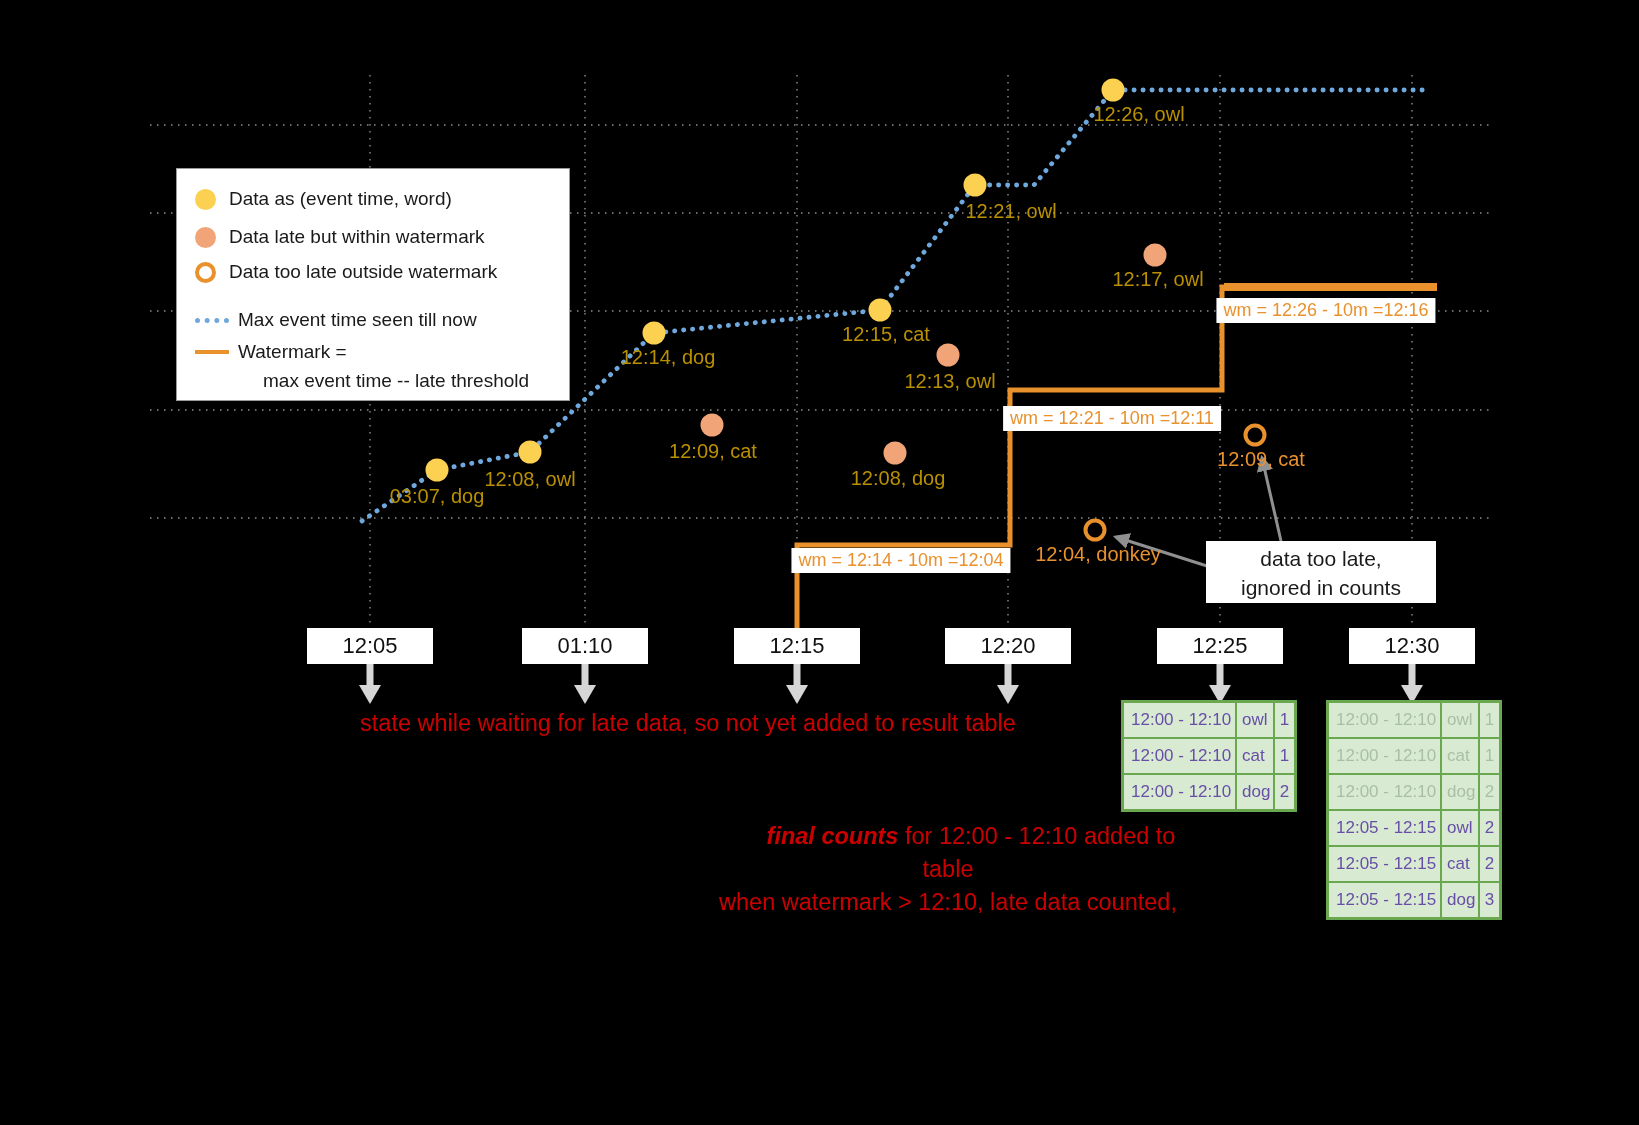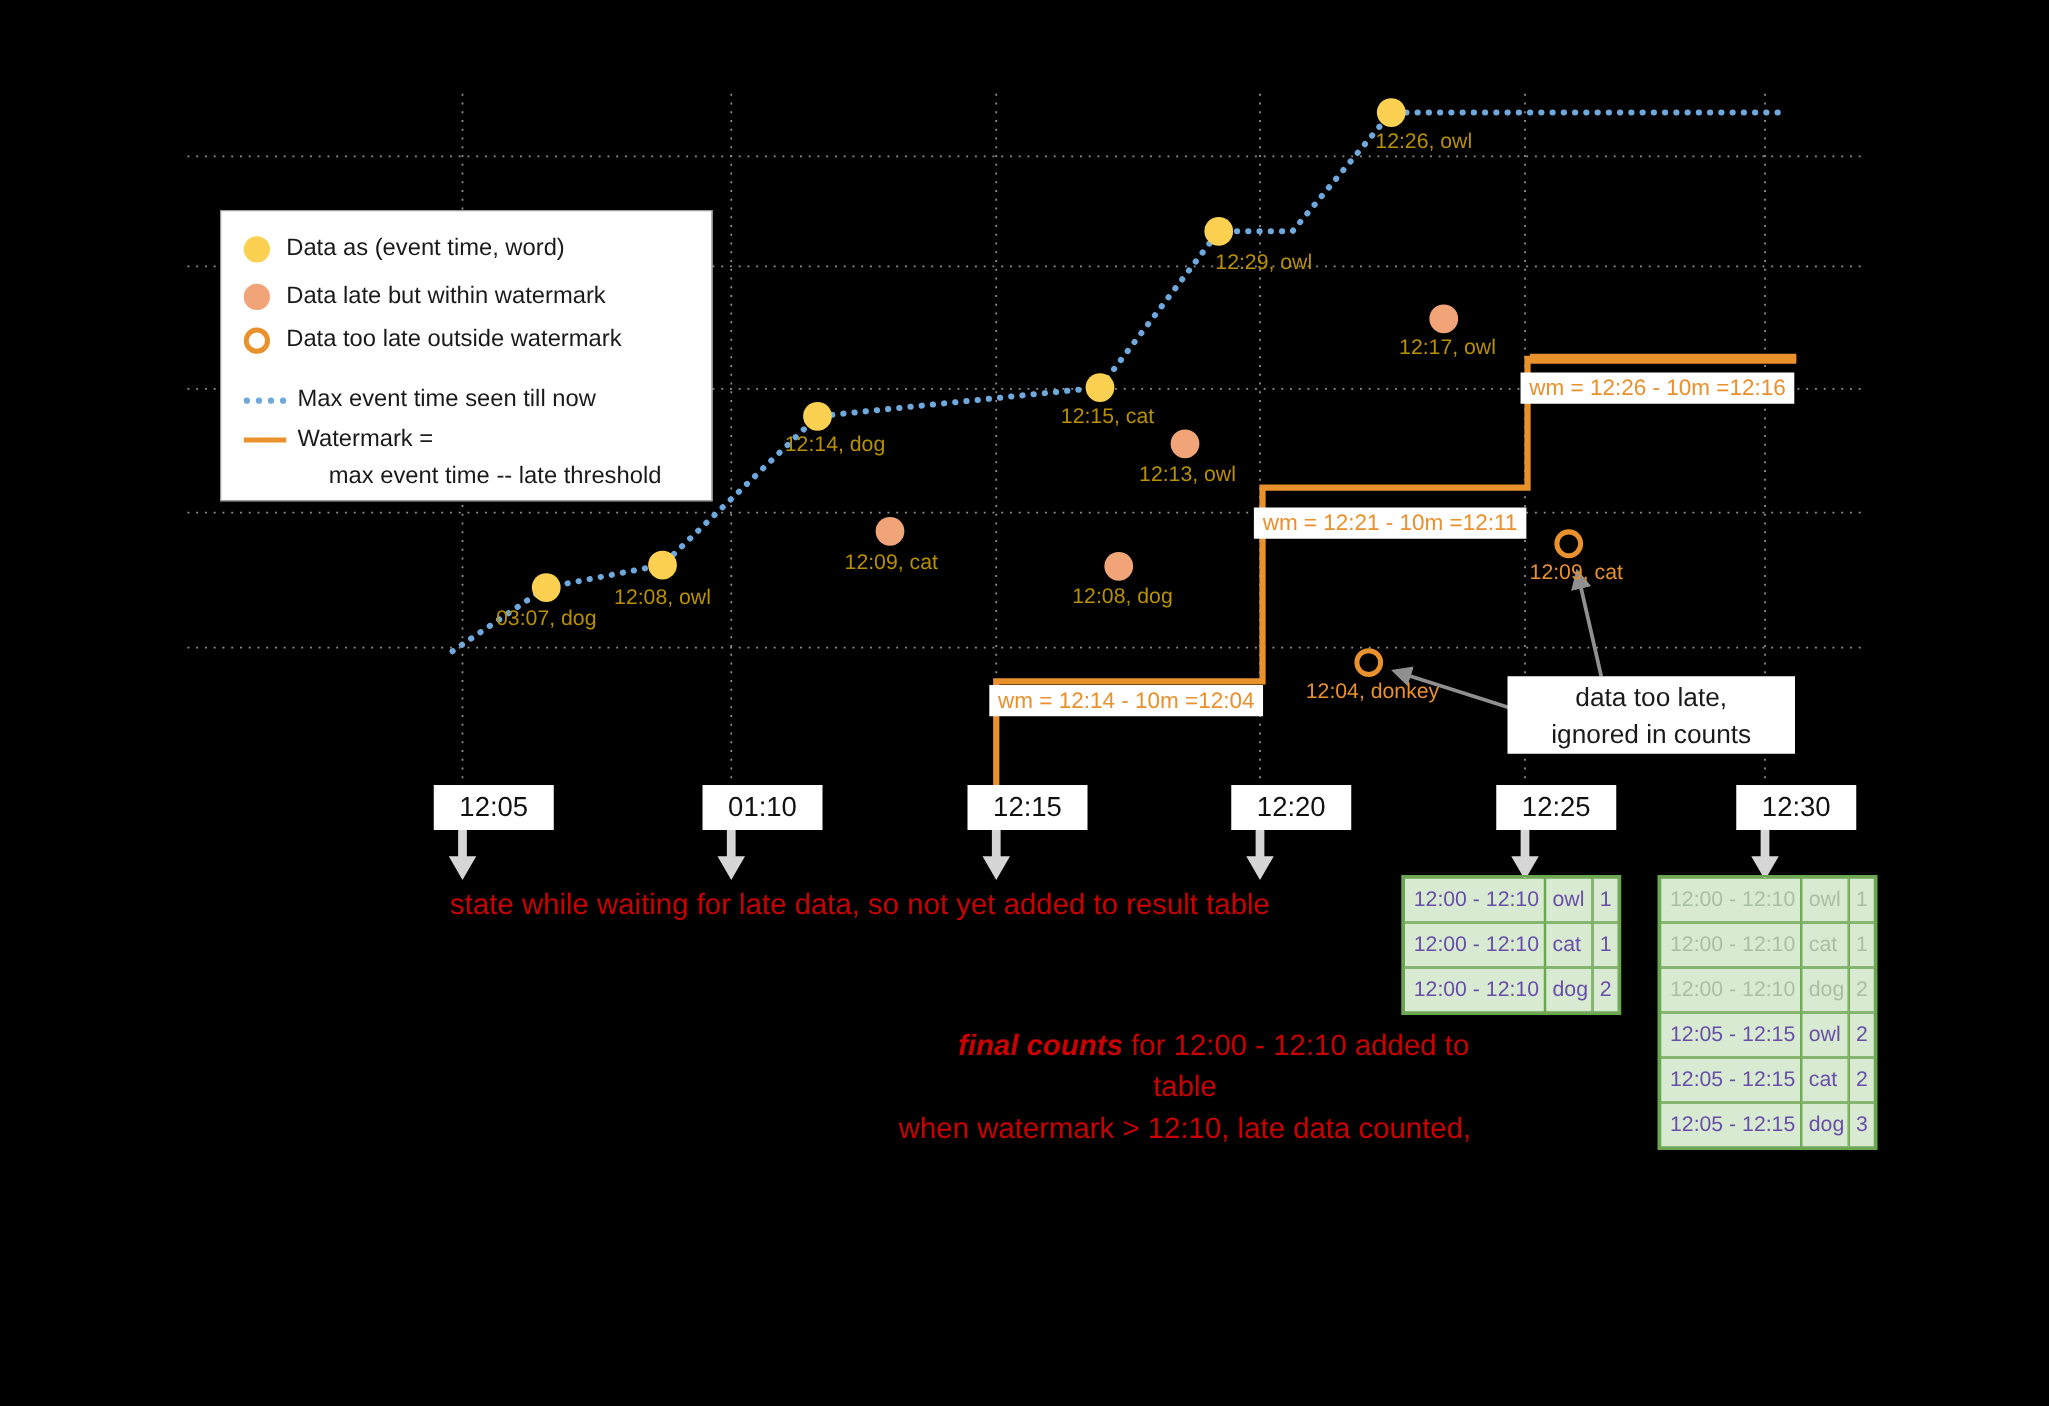--- a/index.html
+++ b/index.html
@@ -7,40 +7,40 @@
   .canvas { position:relative; width:1639px; height:1125px; background:#000;
             font-family:"Liberation Sans", sans-serif; overflow:hidden; }
   svg.layer { position:absolute; left:0; top:0; pointer-events:none; }
 
   
   .pt { position:absolute; width:23px; height:23px; border-radius:50%;
         transform:translate(-50%,-50%); }
   .pt.on-time { background:#fcd050; }
   .pt.late    { background:#f2a479; }
   .pt.too-late{ background:transparent; border:4px solid #e8912d; }
-  .pt-label { position:absolute; transform:translateX(-50%); font-size:17px;
+  .pt-label { position:absolute; transform:translateX(-50%); font-size:20px;
               color:#b99000; white-space:nowrap; }
   .pt-label.too-late-label { color:#e8912d; }
 
   
   .legend { position:absolute; left:176px; top:168px; width:394px; height:233px;
             background:#fff; border:1px solid #9a9a9a; }
   .legend-row { position:absolute; left:18px; display:flex; align-items:center; }
   .legend .dot { width:21px; height:21px; border-radius:50%; flex:none; margin-right:13px; }
   .dot.on-time-dot { background:#fcd050; }
   .dot.late-dot { background:#f2a479; }
   .dot.too-late-dot { background:#fff; border:4px solid #e8912d; }
   .legend-dotline  { width:34px; border-top:5px dotted #6fa8dc; margin-right:9px; flex:none; }
   .legend-solidline{ width:34px; border-top:4px solid #e8912d; margin-right:9px; flex:none; }
   .legend-text { font-size:19px; color:#1a1a1a; white-space:nowrap; }
 
   
-  .tick { position:absolute; top:628px; width:96px; height:36px; background:#fff;
+  .tick { position:absolute; top:628px; width:126px; height:36px; background:#fff;
           color:#111; font-size:22px; display:flex; align-items:center;
-          justify-content:center; transform:translateX(-50%);margin-left:25px; }
+          justify-content:center; transform:translateX(-50%); }
 
   
   .wm-label { position:absolute; transform:translateX(-50%); background:#fff;
               color:#e8912d; font-size:18px; padding:2px 7px; white-space:nowrap; }
 
   
   .callout { position:absolute; left:1206px; top:541px; width:230px; height:62px;
              background:#fff; color:#1a1a1a; font-size:21px; text-align:center;
              line-height:29px; padding-top:3px; }
 
@@ -122,21 +122,21 @@
   <div class="pt late" style="left:895px;top:453px"></div>
   <div class="pt late" style="left:948px;top:355px"></div>
   <div class="pt late" style="left:1155px;top:255px"></div>
   <div class="pt too-late" style="left:1095px;top:530px"></div>
   <div class="pt too-late" style="left:1255px;top:435px"></div>
 
   <div class="pt-label" style="left:437px;top:485px">03:07, dog</div>
   <div class="pt-label" style="left:530px;top:468px">12:08, owl</div>
   <div class="pt-label" style="left:668px;top:346px">12:14, dog</div>
   <div class="pt-label" style="left:886px;top:323px">12:15, cat</div>
-  <div class="pt-label" style="left:1011px;top:200px">12:29, owl</div>
+  <div class="pt-label" style="left:1011px;top:200px">12:21, owl</div>
   <div class="pt-label" style="left:1139px;top:103px">12:26, owl</div>
   <div class="pt-label" style="left:713px;top:440px">12:09, cat</div>
   <div class="pt-label" style="left:898px;top:467px">12:08, dog</div>
   <div class="pt-label" style="left:950px;top:370px">12:13, owl</div>
   <div class="pt-label" style="left:1158px;top:268px">12:17, owl</div>
   <div class="pt-label too-late-label" style="left:1098px;top:543px">12:04, donkey</div>
   <div class="pt-label too-late-label" style="left:1261px;top:448px">12:09, cat</div>
 
   <div class="legend">
     <div class="legend-row" style="top:19px">

